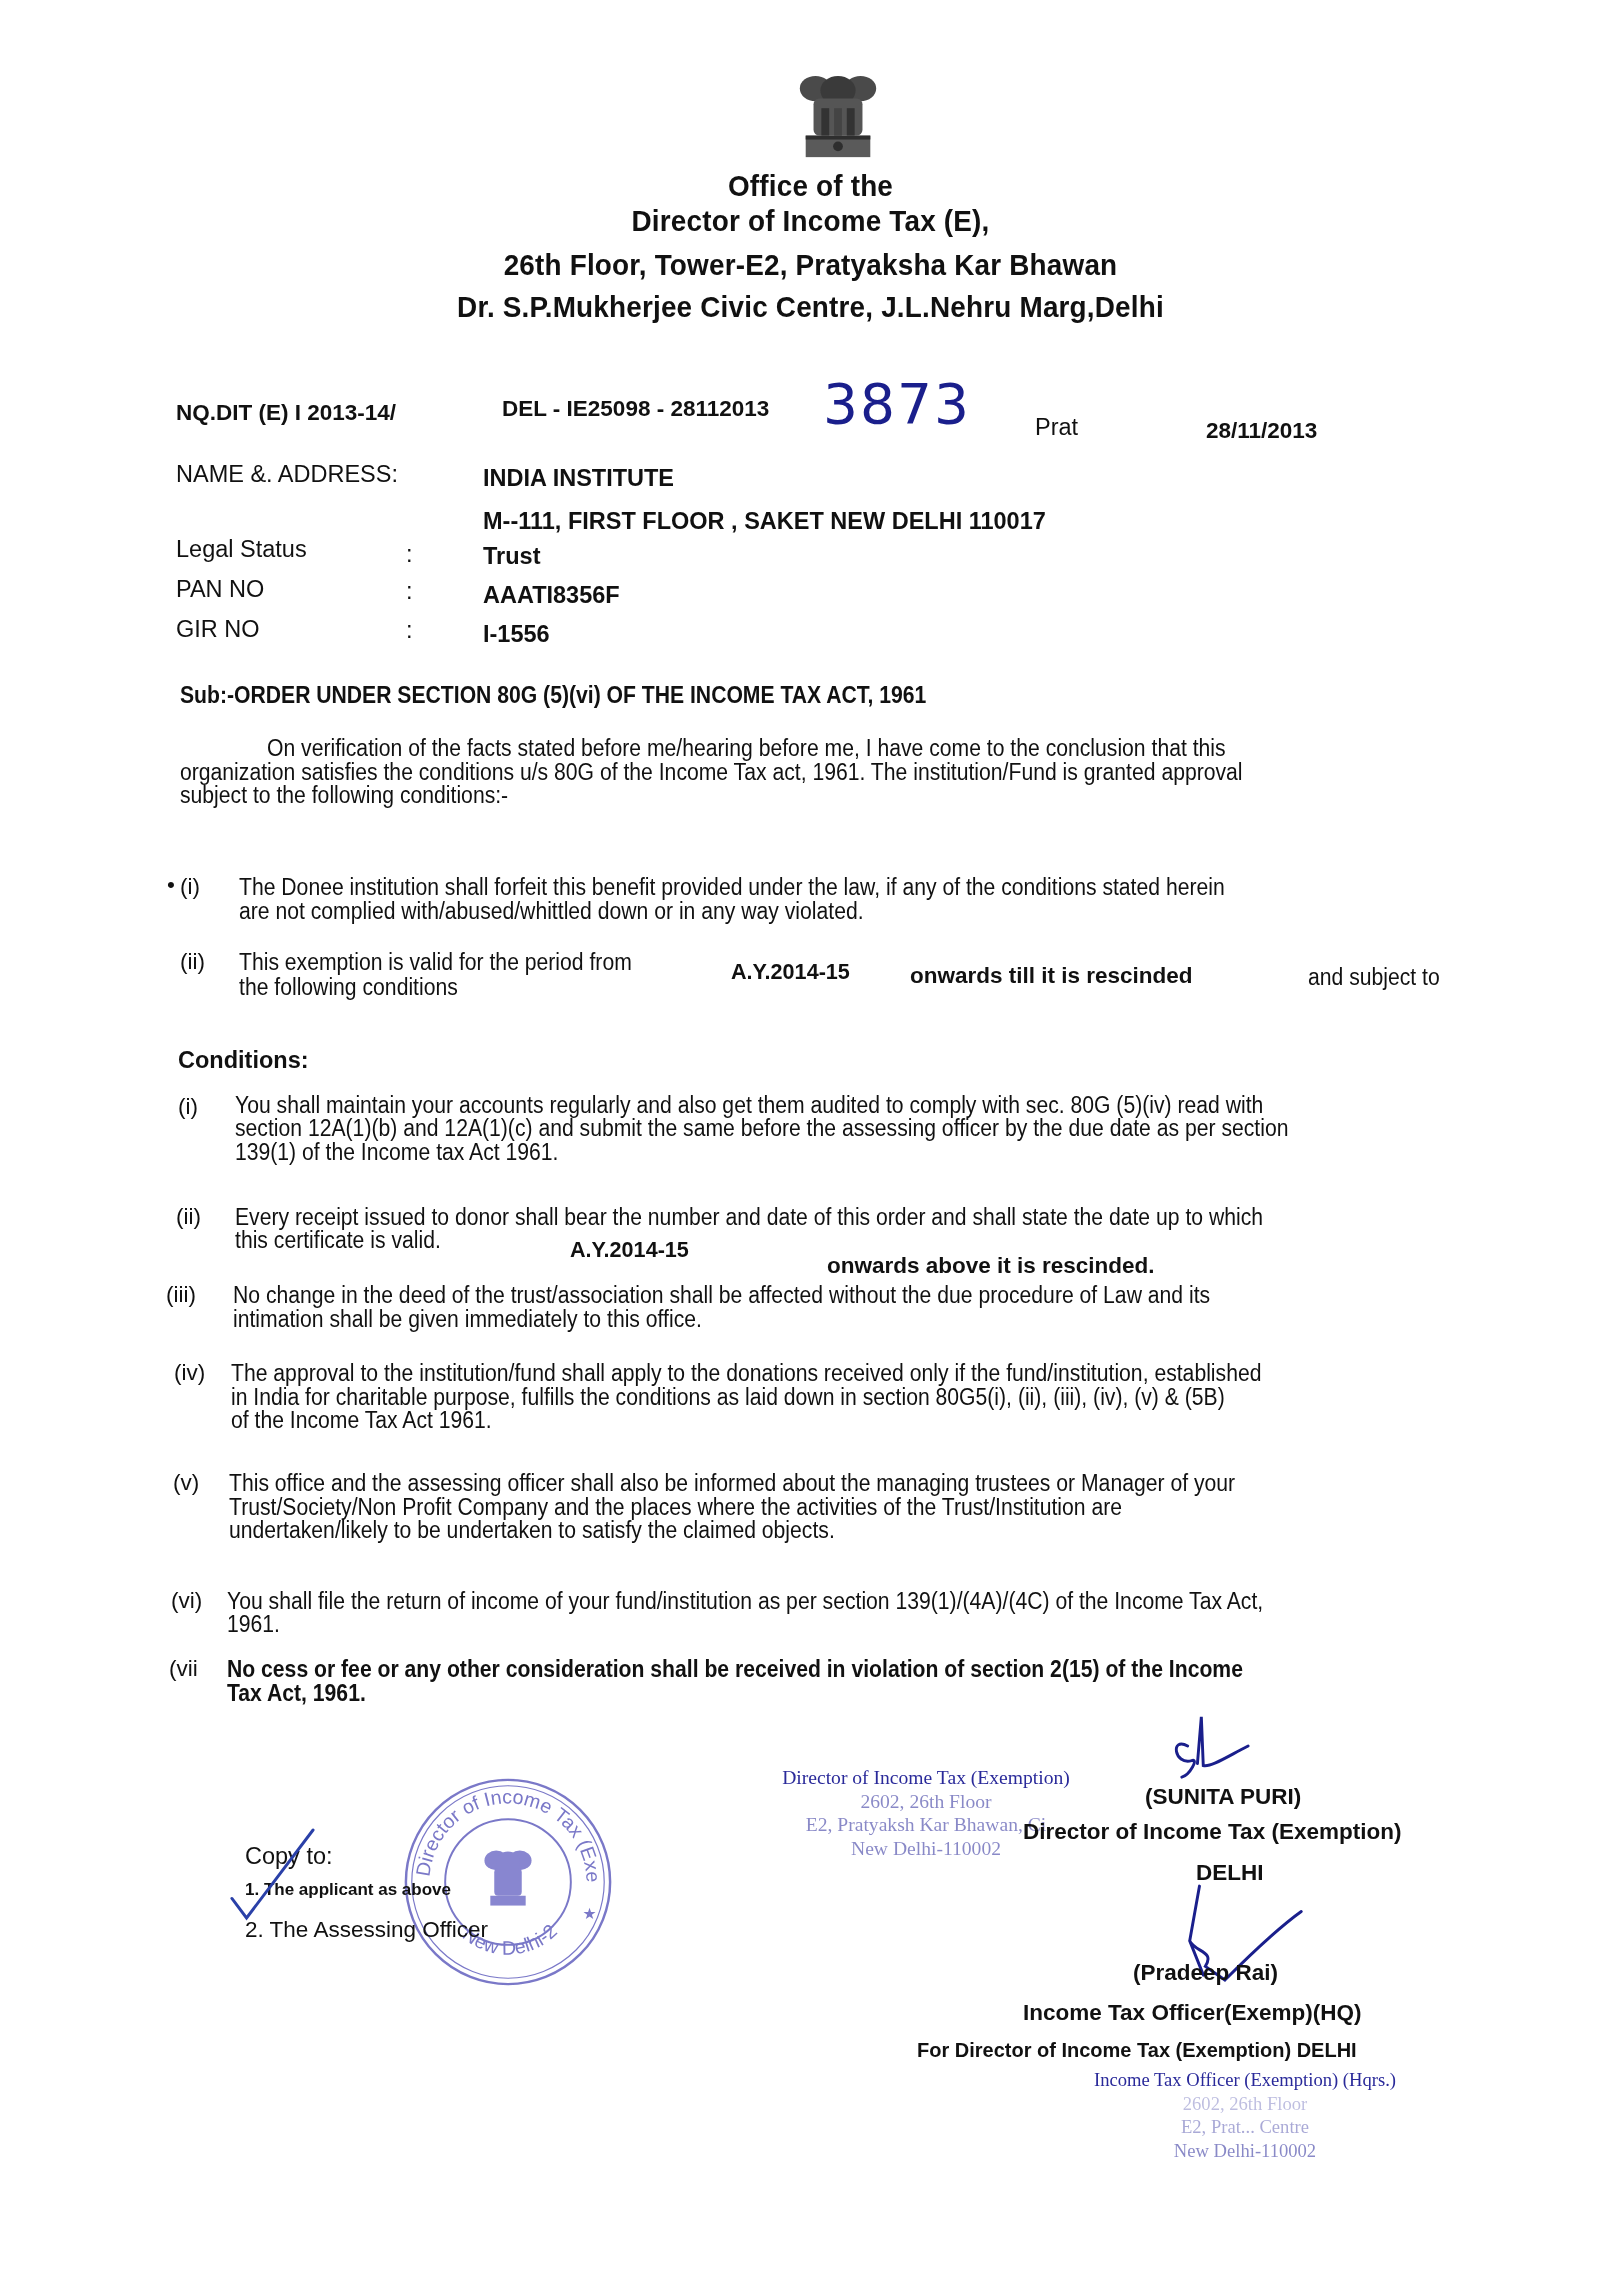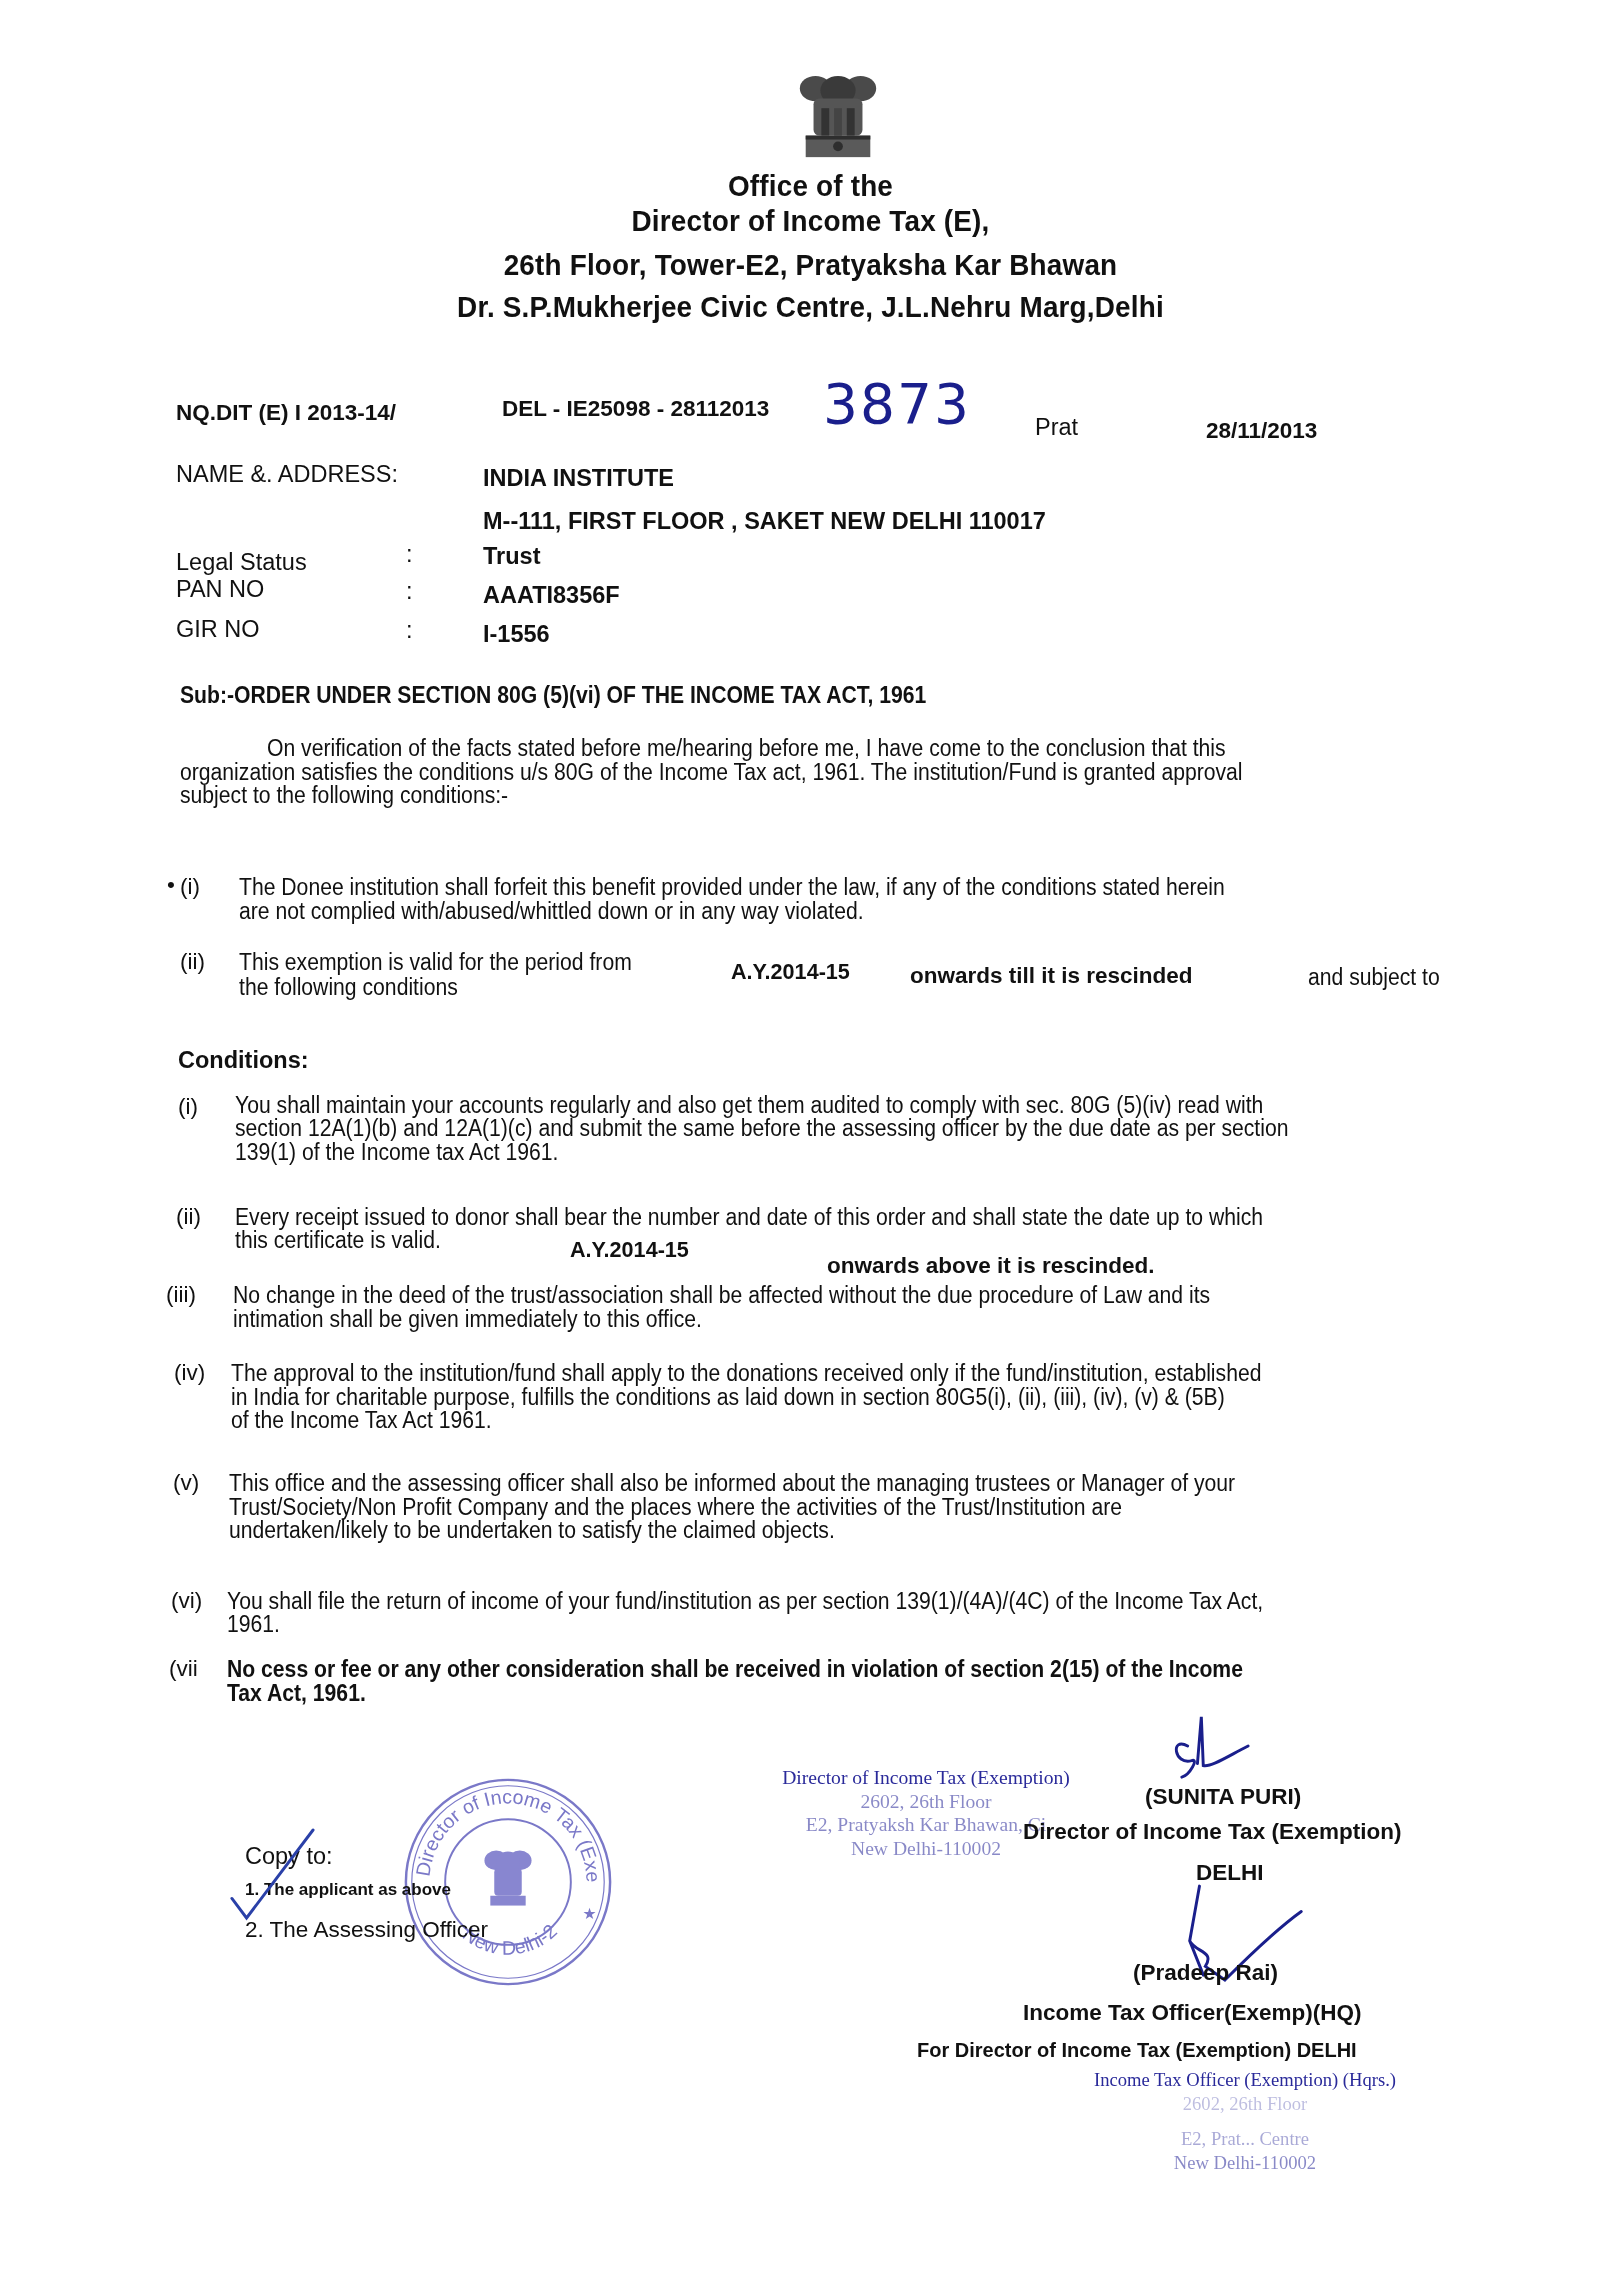--- a/index.html
+++ b/index.html
@@ -45,21 +45,21 @@
 <div class="abs val" style="left:176px; top:400px; font-size:22.5px;">NQ.DIT (E) I 2013-14/</div>
 <div class="abs val" style="left:502px; top:396px; font-size:22.5px; font-weight:bold;text-align:right;">DEL - IE25098 - 28112013</div>
 <div class="abs hand" style="left:823px; top:372px; font-size:55px; letter-spacing:2px;">3873</div>
 <div class="abs lbl" style="left:1035px; top:414px;">Prat</div>
 <div class="abs val" style="left:1206px; top:418px; font-size:22.5px;">28/11/2013</div>
 
 <div class="abs lbl" style="left:176px; top:461px;">NAME &amp;. ADDRESS:</div>
 <div class="abs val" style="left:483px; top:465px;">INDIA  INSTITUTE</div>
 <div class="abs val" style="left:483px; top:508px;">M--111, FIRST FLOOR , SAKET NEW  DELHI 110017</div>
 
-<div class="abs lbl" style="left:176px; top:549px;">Legal Status</div>
+<div class="abs lbl" style="left:176px; top:536px;">Legal Status</div>
 <div class="abs lbl" style="left:406px; top:541px;">:</div>
 <div class="abs val" style="left:483px; top:543px;">Trust</div>
 
 <div class="abs lbl" style="left:176px; top:576px;">PAN NO</div>
 <div class="abs lbl" style="left:406px; top:578px;">:</div>
 <div class="abs val" style="left:483px; top:582px;">AAATI8356F</div>
 
 <div class="abs lbl" style="left:176px; top:616px;">GIR NO</div>
 <div class="abs lbl" style="left:406px; top:617px;">:</div>
 <div class="abs val" style="left:483px; top:621px;text-align:center;">I-1556</div>
@@ -173,16 +173,16 @@
     <path d="M24 4 L14 60 L28 95 M14 60 C20 72, 40 70, 30 86 L50 100 C70 80, 100 50, 128 30" fill="none" stroke="#1a1f8c" stroke-width="3" stroke-linecap="round"></path>
   </svg>
 </div>
 <div class="abs" style="left:1133px; top:1960px; font-size:22.5px; font-weight:bold;">(Pradeep Rai)</div>
 <div class="abs" style="left:1023px; top:2000px; font-size:22.5px; font-weight:bold;">Income Tax Officer(Exemp)(HQ)</div>
 <div class="abs" style="left:917px; top:2039px; font-size:20px; font-weight:bold;">For Director of Income Tax (Exemption) DELHI</div>
 
 <div class="abs stamp-text" style="left:1039px; top:2068px; width:412px; font-size:18.6px; line-height:23.5px;">
   <div>Income Tax Officer (Exemption) (Hqrs.)</div>
   <div class="faint" style="opacity:0.3;">2602, 26th Floor</div>
-  <div class="faint" style="opacity:0.4;margin-top:12px;">E2, Prat...                    Centre</div>
+  <div class="faint" style="opacity:0.4;">E2, Prat...                    Centre</div>
   <div class="faint">New Delhi-110002</div>
 </div>
 
 
 </body></html>

